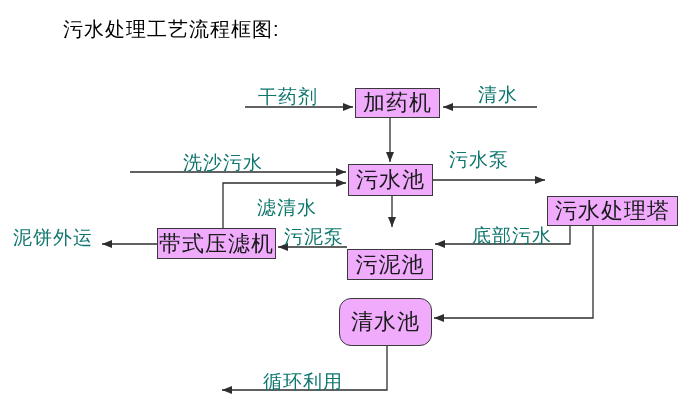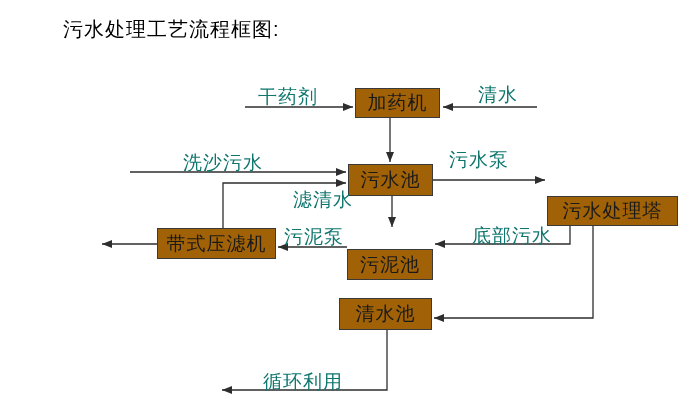--- a/index.html
+++ b/index.html
@@ -25,47 +25,47 @@
   }
   .connectors {
     position: absolute;
     left: 0; top: 0;
     width: 700px; height: 420px;
   }
   .node {
     position: absolute;
     box-sizing: border-box;
     border: 1.5px solid #3a3a3a;
-    background: #a16207;
+    background: #f0abfc;
     display: flex;
     align-items: center;
     justify-content: center;
-    font-size: 19px;
+    font-size: 22px;
     letter-spacing: 1px;
     color: #1a1a1a;
     white-space: nowrap;
   }
   .node-doser            { left: 355px; top:  88px; width:  85px; height: 30px; }
   .node-sewage-pool      { left: 348px; top: 164px; width:  85px; height: 32px; }
   .node-treatment-tower  { left: 547px; top: 167px; width: 131px; height: 30px; margin-top: 29px; }
   .node-sludge-pool      { left: 347px; top: 229px; width:  86px; height: 31px; margin-top: 20px; }
   .node-belt-filter      { left: 157px; top: 228px; width: 119px; height: 31px; }
-  .node-clean-pool       { left: 339px; top: 298px; width:  93px; height: 32px; }
+  .node-clean-pool       { left: 339px; top: 298px; width:  93px; height: 48px; border-radius: 12px; }
   .flow-label {
     position: absolute;
     font-size: 19px;
     letter-spacing: 1px;
     line-height: 1;
     color: #0f766e;
     white-space: nowrap;
   }
   .lbl-dry-agent      { left: 258px; top:  87px; }
   .lbl-clean-water    { left: 478px; top:  85px; }
   .lbl-sand-washing   { left: 171px; top: 153px; margin-left: 12px; }
-  .lbl-filtered-water { left: 257px; top: 190px; margin-left: 36px; }
+  .lbl-filtered-water { left: 257px; top: 198px; }
   .lbl-sewage-pump    { left: 449px; top: 150px; }
   .lbl-bottom-sewage  { left: 472px; top: 226px; }
   .lbl-sludge-pump    { left: 284px; top: 227px; }
   .lbl-mud-cake       { left:  13px; top: 228px; }
   .lbl-recycle        { left: 263px; top: 372px; }
 </style>
 </head>
 <body>
 
 <div class="canvas">
@@ -113,15 +113,16 @@
     <span>清水池</span>
   </div>
 
   <span class="flow-label lbl-dry-agent">干药剂</span>
   <span class="flow-label lbl-clean-water">清水</span>
   <span class="flow-label lbl-sand-washing">洗沙污水</span>
   <span class="flow-label lbl-filtered-water">滤清水</span>
   <span class="flow-label lbl-sewage-pump">污水泵</span>
   <span class="flow-label lbl-bottom-sewage">底部污水</span>
   <span class="flow-label lbl-sludge-pump">污泥泵</span>
+  <span class="flow-label lbl-mud-cake">泥饼外运</span>
   <span class="flow-label lbl-recycle">循环利用</span>
 
 </div>
 
 </body></html>

